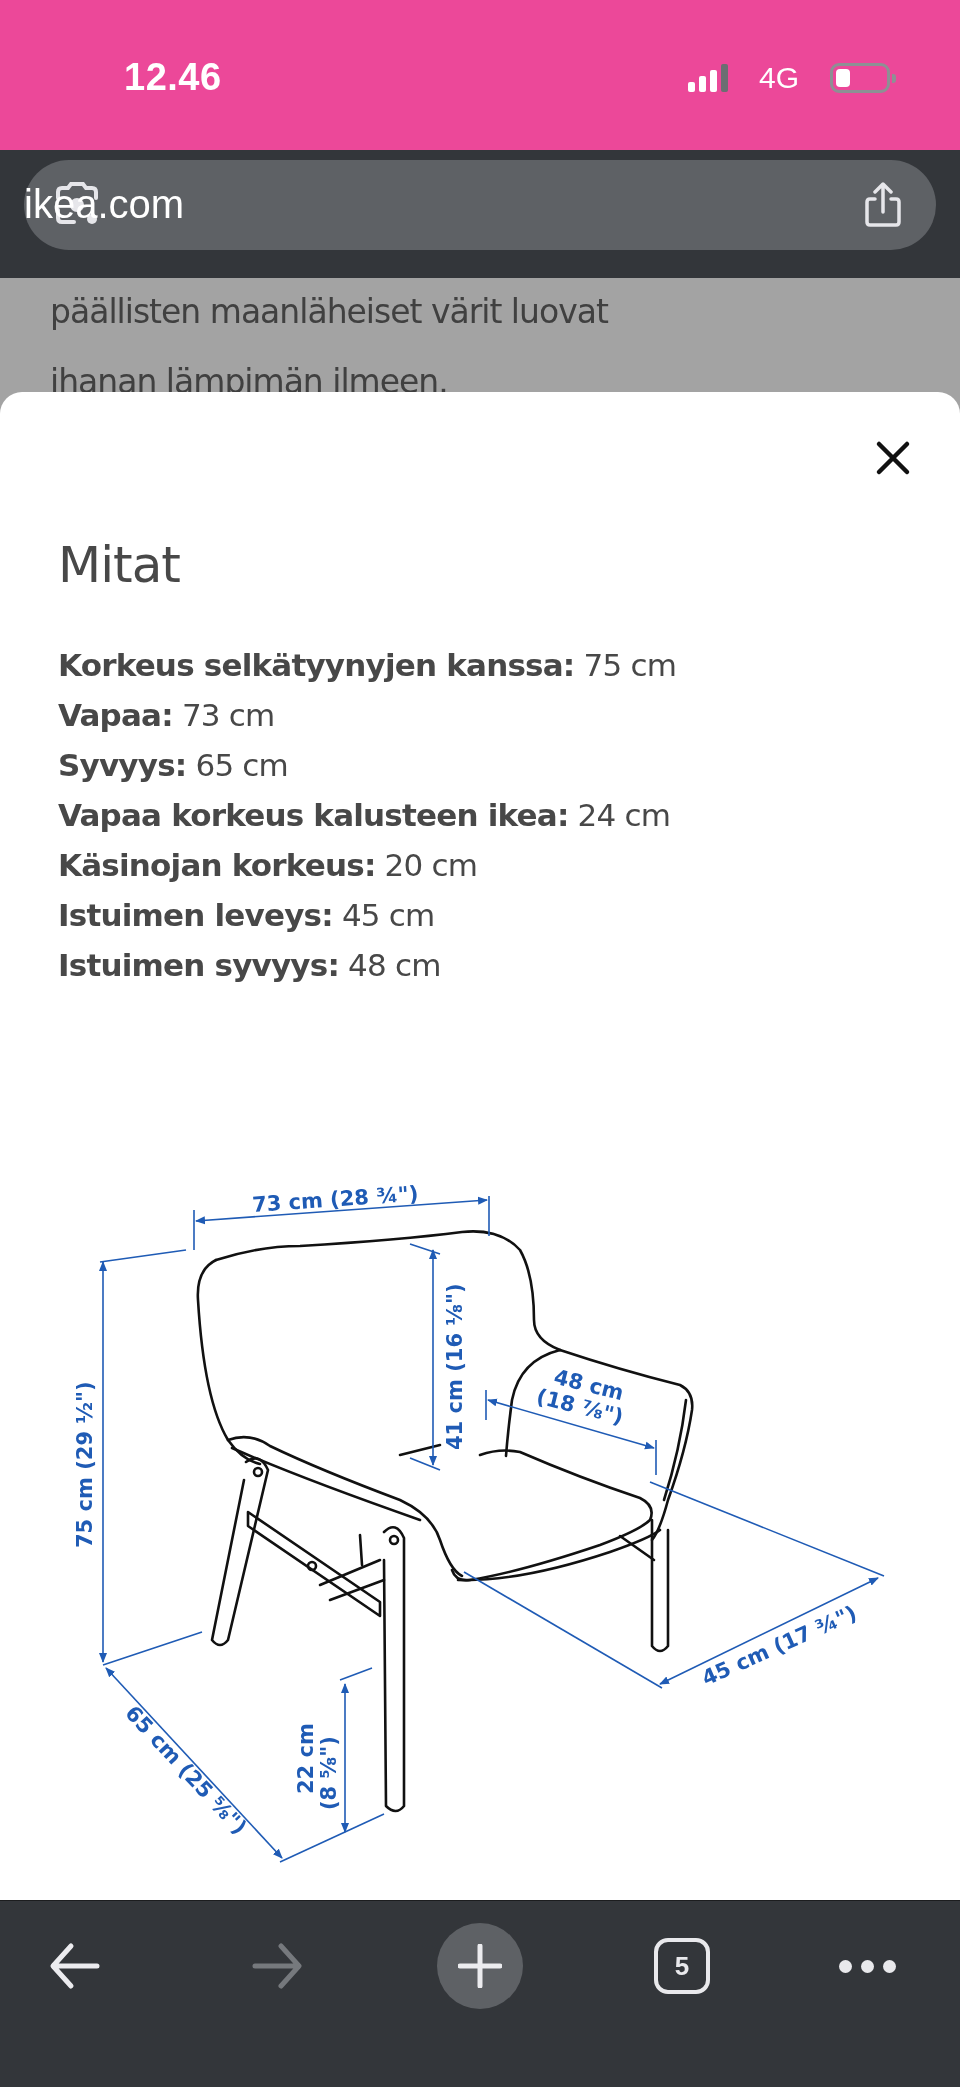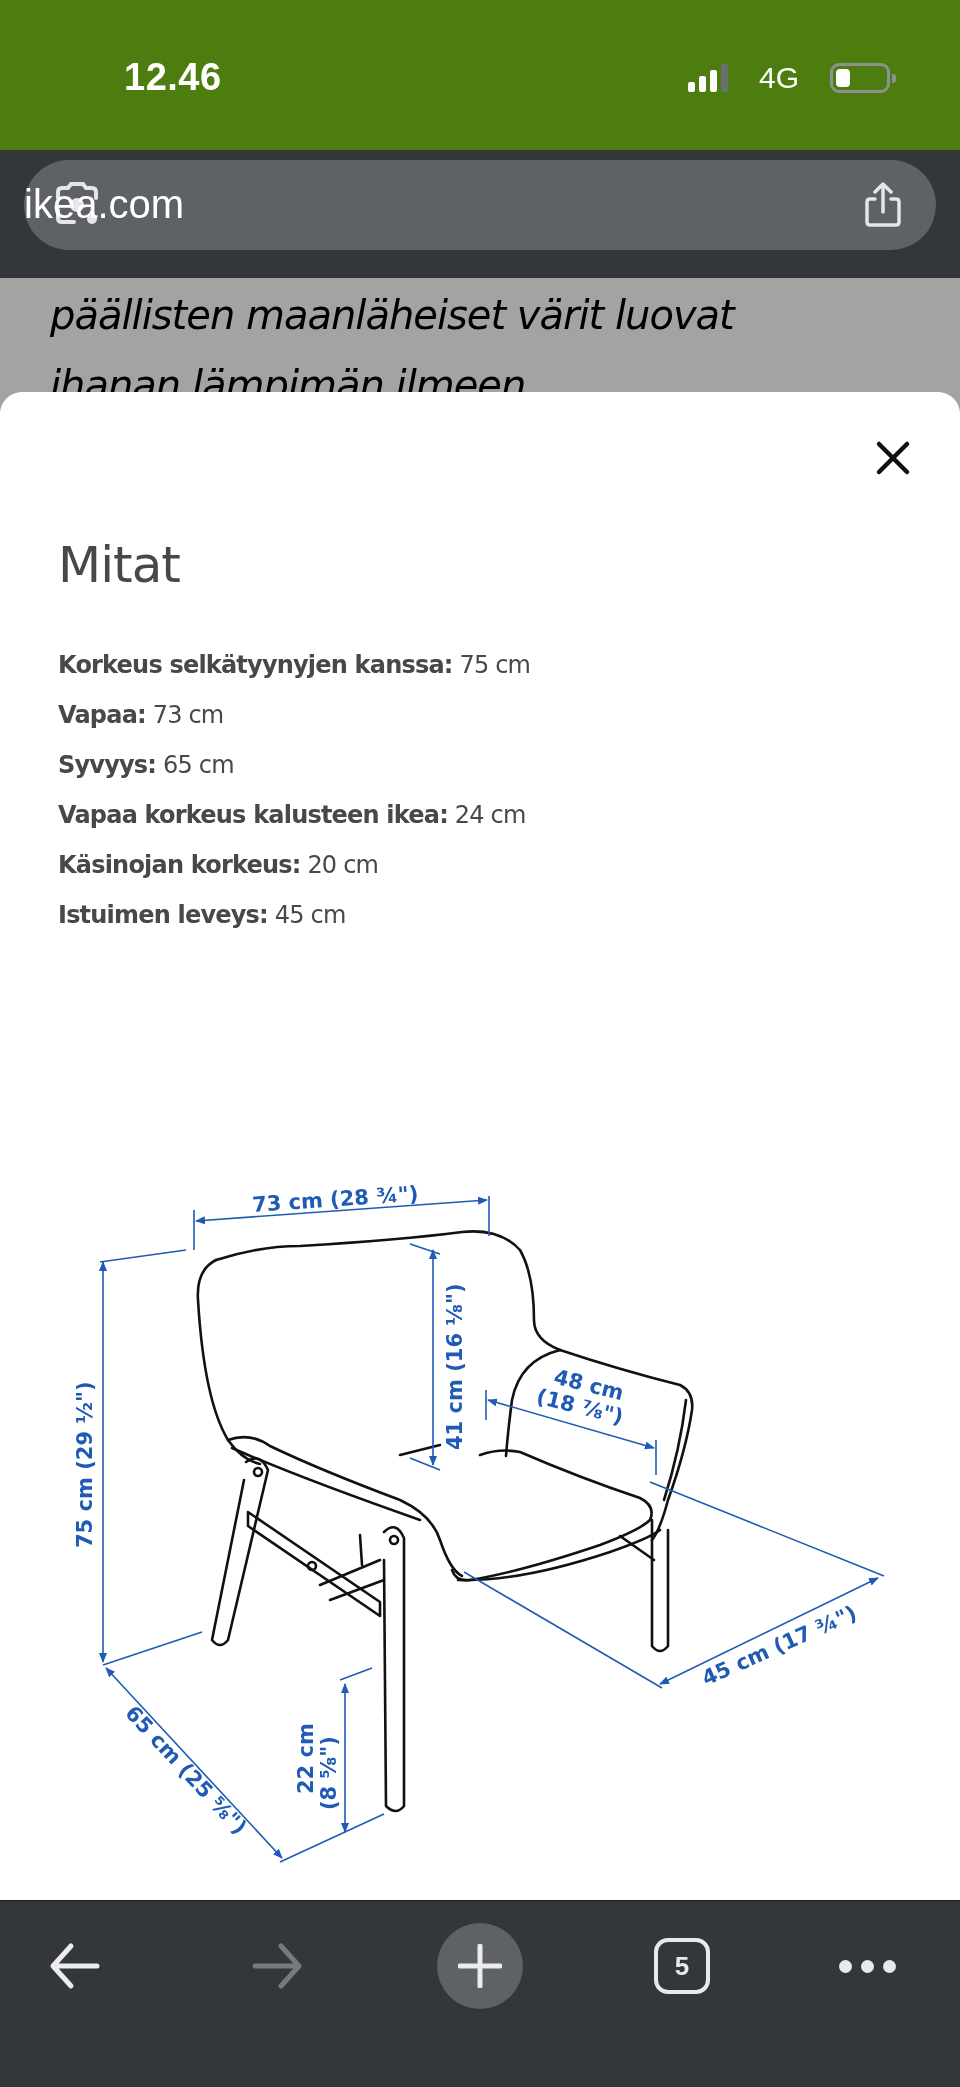--- a/index.html
+++ b/index.html
@@ -1,47 +1,47 @@
 <!DOCTYPE html>
 <html><head>
   <meta charset="utf-8">
   <style>
     * { box-sizing: border-box; margin: 0; padding: 0; }
     html, body { width: 960px; height: 2087px; overflow: hidden; background: #33363a; }
     body { position: relative; font-family: "Liberation Sans", "DejaVu Sans", sans-serif; }
 
     
-    .status-bar { position: absolute; left: 0; top: 0; width: 960px; height: 150px; background: #4d7c0f; }
+    .status-bar { position: absolute; left: 0; top: 0; width: 960px; height: 150px; background: #ec4899; }
     .status-time { position: absolute; left: 124px; top: 56px; font-size: 38px; font-weight: 600; color: #ffffff; letter-spacing: 0.5px; }
     .status-right { position: absolute; left: 688px; top: 60px; height: 36px; display: flex; align-items: center; gap: 31px; }
     .signal { display: flex; align-items: flex-end; gap: 4px; height: 28px; }
     .signal span { display: block; width: 7px; background: #fff; border-radius: 2px; }
     .signal span.dim { background: #6b6e72; }
     .net-label { font-size: 30px; color: #fff; font-weight: 500; }
     .battery { position: relative; width: 60px; height: 30px; border: 3px solid #8d9094; border-radius: 9px; }
     .battery .level { position: absolute; left: 3px; top: 3px; width: 14px; height: 18px; background: #fff; border-radius: 4px; }
     .battery .nub { position: absolute; right: -9px; top: 8px; width: 4px; height: 9px; background: #8d9094; border-radius: 0 3px 3px 0; }
 
     
     .url-bar { position: absolute; left: 24px; top: 160px; width: 912px; height: 90px; background: #5e6165; border-radius: 45px; }
     .url-text { position: absolute; left: 0; right: 0; top: 22px; text-align: left; font-size: 40px; color: #ffffff; }
     .url-icon { position: absolute; top: 22px; width: 46px; height: 46px; }
     .lens-icon { left: 30px; }
     .share-icon { right: 30px; }
 
     
     .page-bg { position: absolute; left: 0; top: 278px; width: 960px; height: 1622px; background: #a3a3a3; overflow: hidden; }
-    .page-bg p { position: absolute; left: 50px; font-family: "DejaVu Sans", sans-serif; font-size: 40px; color: #000000; letter-spacing: -1px; white-space: nowrap; font-style: italic; }
+    .page-bg p { position: absolute; left: 50px; font-family: "DejaVu Sans", sans-serif; font-size: 33px; color: #404040; letter-spacing: -1px; white-space: nowrap; }
 
     
     .sheet { position: absolute; left: 0; top: 392px; width: 960px; height: 1508px; background: #ffffff; border-radius: 22px 22px 0 0; }
     .close-btn { position: absolute; left: 868px; top: 433px; width: 50px; height: 50px; display: flex; align-items: center; justify-content: center; cursor: pointer; }
     .sheet-title { position: absolute; left: 58px; top: 536px; font-family: "DejaVu Sans", sans-serif; font-size: 50px; font-weight: normal; color: #484848; letter-spacing: -1px; }
     .dims { position: absolute; left: 58px; top: 640px; }
-    .dim-row { height: 50px; font-family: "DejaVu Sans", sans-serif; font-size: 24px; color: #484848; white-space: nowrap; letter-spacing: -0.8px; line-height: 50px; }
+    .dim-row { height: 50px; font-family: "DejaVu Sans", sans-serif; font-size: 31px; color: #484848; white-space: nowrap; letter-spacing: -0.8px; line-height: 50px; }
     .dim-row .lbl { font-weight: bold; }
 
     .diagram { position: absolute; left: 0; top: 1140px; width: 960px; height: 760px; }
 
     
     .bottom-bar { position: absolute; left: 0; top: 1900px; width: 960px; height: 187px; background: #33363a; border-top: 1px solid #1c1d1f; }
     .nav-btn { position: absolute; top: 22px; width: 110px; height: 86px; display: flex; align-items: center; justify-content: center; cursor: pointer; }
     .new-tab-circle { width: 86px; height: 86px; border-radius: 50%; background: #5e6165; display: flex; align-items: center; justify-content: center; }
     .tabs-count { width: 56px; height: 56px; border: 4px solid #e9e9ec; border-radius: 14px; display: flex; align-items: center; justify-content: center; color: #e9e9ec; font-size: 26px; font-weight: bold; }
     .dots { display: flex; gap: 9px; }
@@ -100,20 +100,21 @@
 
 <h1 class="sheet-title">Mitat</h1>
 
 <div class="dims">
   <div class="dim-row"><span class="lbl">Korkeus selkätyynyjen kanssa:</span> <span>75 cm</span></div>
   <div class="dim-row"><span class="lbl">Vapaa:</span> <span>73 cm</span></div>
   <div class="dim-row"><span class="lbl">Syvyys:</span> <span>65 cm</span></div>
   <div class="dim-row"><span class="lbl">Vapaa korkeus kalusteen ikea:</span> <span>24 cm</span></div>
   <div class="dim-row"><span class="lbl">Käsinojan korkeus:</span> <span>20 cm</span></div>
   <div class="dim-row"><span class="lbl">Istuimen leveys:</span> <span>45 cm</span></div>
+  <div class="dim-row"><span class="lbl">Istuimen syvyys:</span> <span>48 cm</span></div>
 </div>
 
 <svg class="diagram" viewBox="0 1140 960 760" width="960" height="760">
   <defs>
     <marker id="arr" markerWidth="10" markerHeight="10" refX="9" refY="5" orient="auto-start-reverse" markerUnits="userSpaceOnUse">
       <path d="M0 1 L10 5 L0 9 Z" fill="#1f5bb5"></path>
     </marker>
   </defs>
   <g fill="none" stroke="#111" stroke-width="2.6" stroke-linejoin="round" stroke-linecap="round">
 

